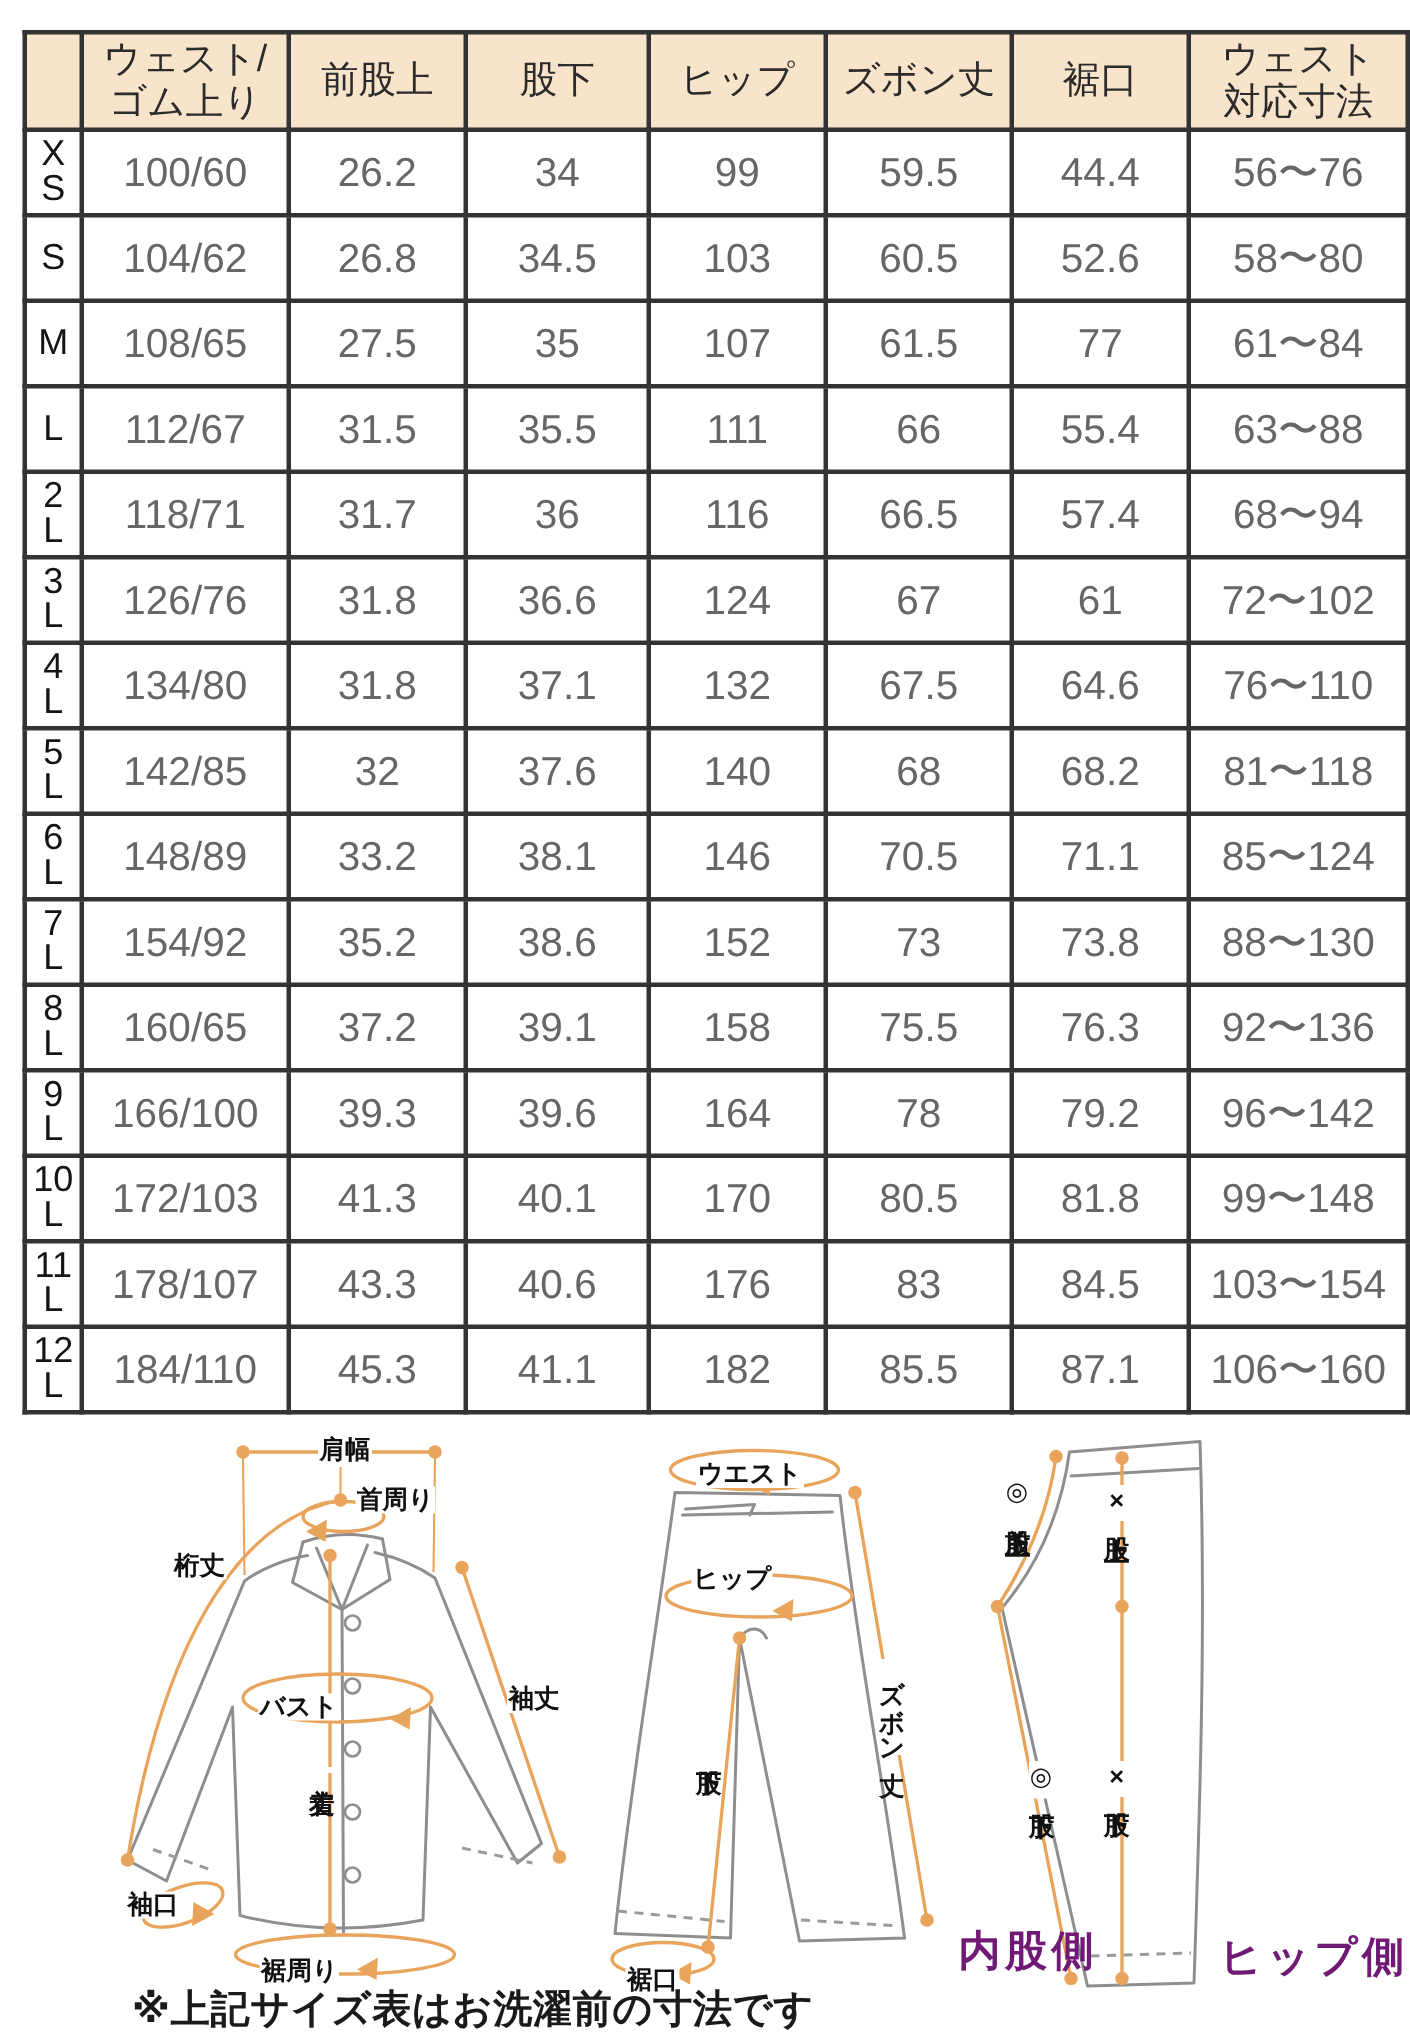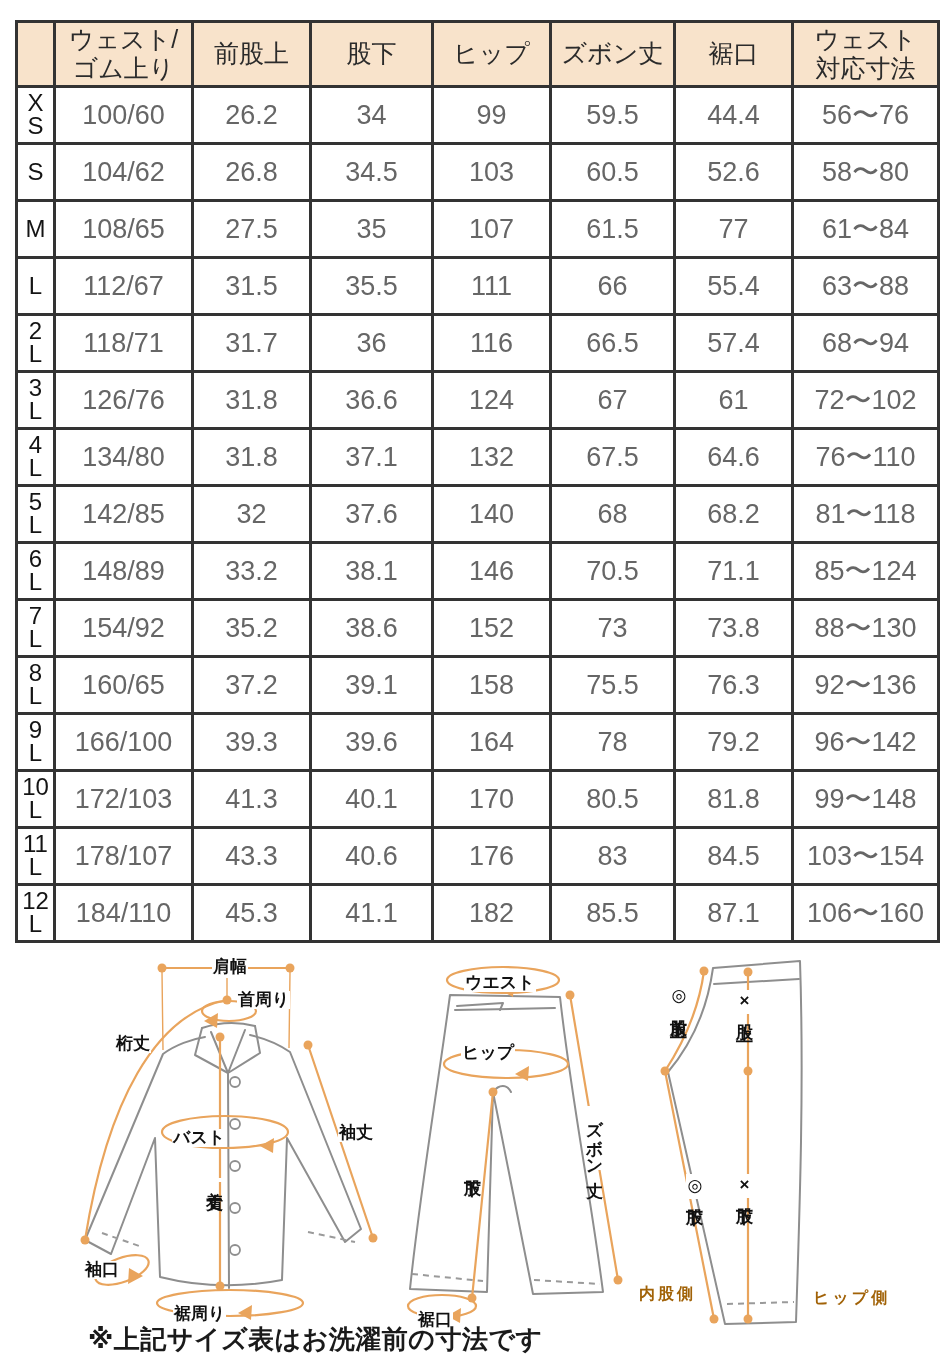--- a/index.html
+++ b/index.html
@@ -30,21 +30,21 @@
   .diagram-svg{position:absolute;}
   .dlabel{
     position:absolute;font-size:17px;font-weight:bold;color:#111;
     background:#fff;line-height:1.05;white-space:nowrap;padding:0 1px;
   }
   .dlabel.v{
     writing-mode:vertical-rl;text-orientation:upright;white-space:normal;
     line-height:1.0;padding:1px 0;letter-spacing:1px;
   }
   .dlabel.gray{
-    color:#a16207;font-size:16px;background:transparent;letter-spacing:3px;
+    color:#701a75;font-size:28px;background:transparent;letter-spacing:3px;
   }
   .note{
     position:absolute;left:88px;top:1322px;font-size:26px;font-weight:bold;
     color:#1a1a1a;letter-spacing:0.5px;
   }
   .outline{stroke:#8e8e8e;stroke-width:2;fill:none;stroke-linejoin:round;stroke-linecap:round;}
   .outline-dash{stroke:#9a9a9a;stroke-width:2;fill:none;stroke-dasharray:6 5;}
   .meas{stroke:#E9A45C;stroke-width:2.2;fill:none;stroke-linecap:round;}
   .meas-thin{stroke:#E9A45C;stroke-width:1.4;fill:none;}
   .mdot{fill:#E9A45C;stroke:none;}

